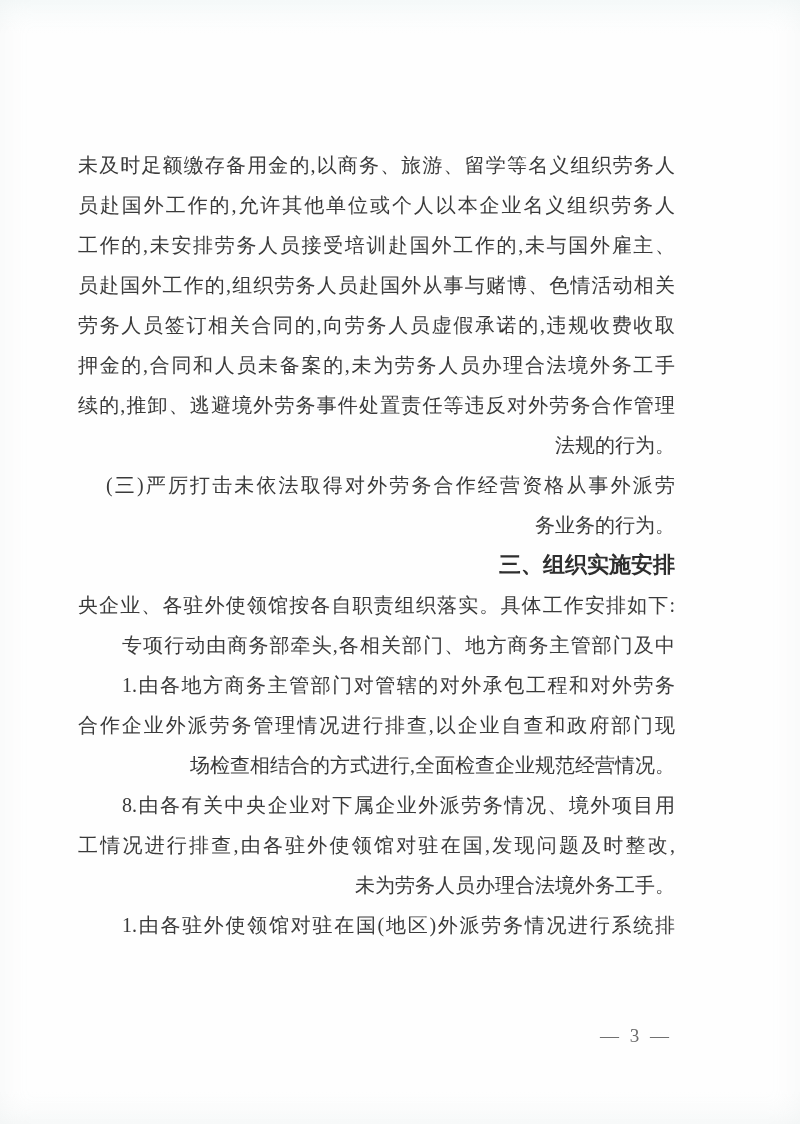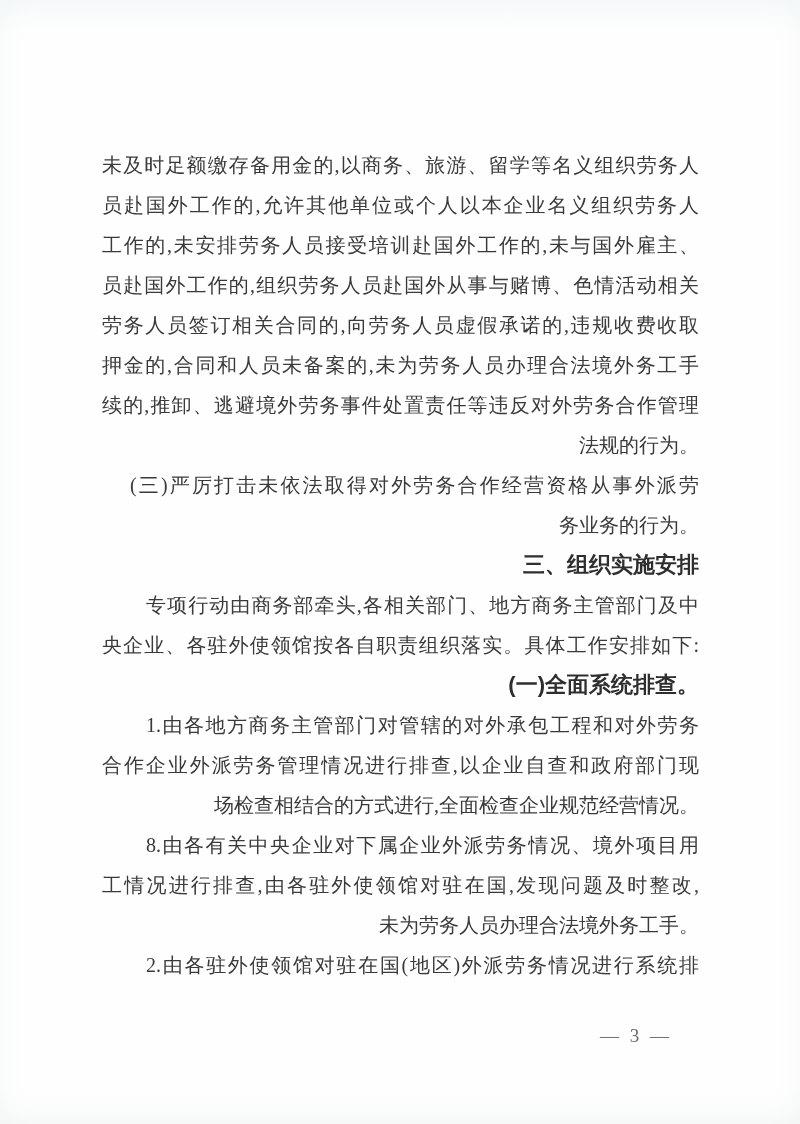--- a/index.html
+++ b/index.html
@@ -14,21 +14,21 @@
     position: relative;
     width: 800px;
     height: 1124px;
     overflow: hidden;
     background: linear-gradient(180deg, #f9fcfc 0%, #fefefe 3%, #fefefe 97%, #fbfcfc 100%);
     box-shadow: inset 0 0 28px rgba(200, 210, 210, 0.18);
     color: #3a3a3a;
   }
   .textblock {
     position: absolute;
-    left: 102px;
+    left: 78px;
     top: 145px;
     width: 597px;
   }
   .line {
     height: 40px;
     line-height: 40px;
     font-size: 20px;
     letter-spacing: 0;
     color: #3a3a3a;
   }
@@ -68,25 +68,24 @@
     <div class="line justify">员赴国外工作的,允许其他单位或个人以本企业名义组织劳务人</div>
     <div class="line justify">工作的,未安排劳务人员接受培训赴国外工作的,未与国外雇主、</div>
     <div class="line justify">员赴国外工作的,组织劳务人员赴国外从事与赌博、色情活动相关</div>
     <div class="line justify">劳务人员签订相关合同的,向劳务人员虚假承诺的,违规收费收取</div>
     <div class="line justify">押金的,合同和人员未备案的,未为劳务人员办理合法境外务工手</div>
     <div class="line justify">续的,推卸、逃避境外劳务事件处置责任等违反对外劳务合作管理</div>
     <div class="line left">法规的行为。</div>
     <div class="line justify indent-sm">(三)严厉打击未依法取得对外劳务合作经营资格从事外派劳</div>
     <div class="line left">务业务的行为。</div>
     <div class="line left heading indent">三、组织实施安排</div>
+    <div class="line justify">央企业、各驻外使领馆按各自职责组织落实。具体工作安排如下:</div>
     <div class="line justify indent">专项行动由商务部牵头,各相关部门、地方商务主管部门及中</div>
-    <div class="line justify">央企业、各驻外使领馆按各自职责组织落实。具体工作安排如下:</div>
-    <div class="line left heading indent-sm">(一)全面系统排查。</div>
     <div class="line justify indent">1.由各地方商务主管部门对管辖的对外承包工程和对外劳务</div>
     <div class="line justify">合作企业外派劳务管理情况进行排查,以企业自查和政府部门现</div>
     <div class="line left">场检查相结合的方式进行,全面检查企业规范经营情况。</div>
     <div class="line justify indent">8.由各有关中央企业对下属企业外派劳务情况、境外项目用</div>
     <div class="line justify">工情况进行排查,由各驻外使领馆对驻在国,发现问题及时整改,</div>
     <div class="line left">未为劳务人员办理合法境外务工手。</div>
-    <div class="line justify indent">2.由各驻外使领馆对驻在国(地区)外派劳务情况进行系统排</div>
+    <div class="line justify indent">1.由各驻外使领馆对驻在国(地区)外派劳务情况进行系统排</div>
   </div>
   <div class="page-number">— 3 —</div>
 </div>
 
 </body></html>

